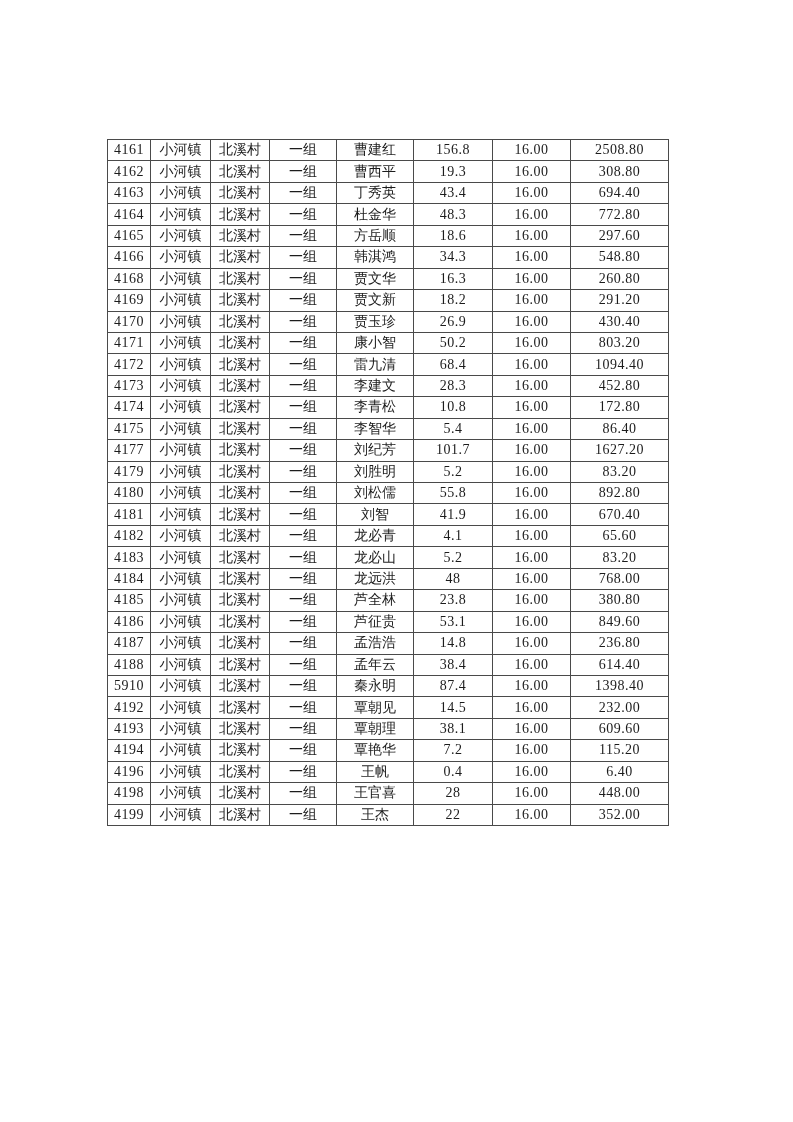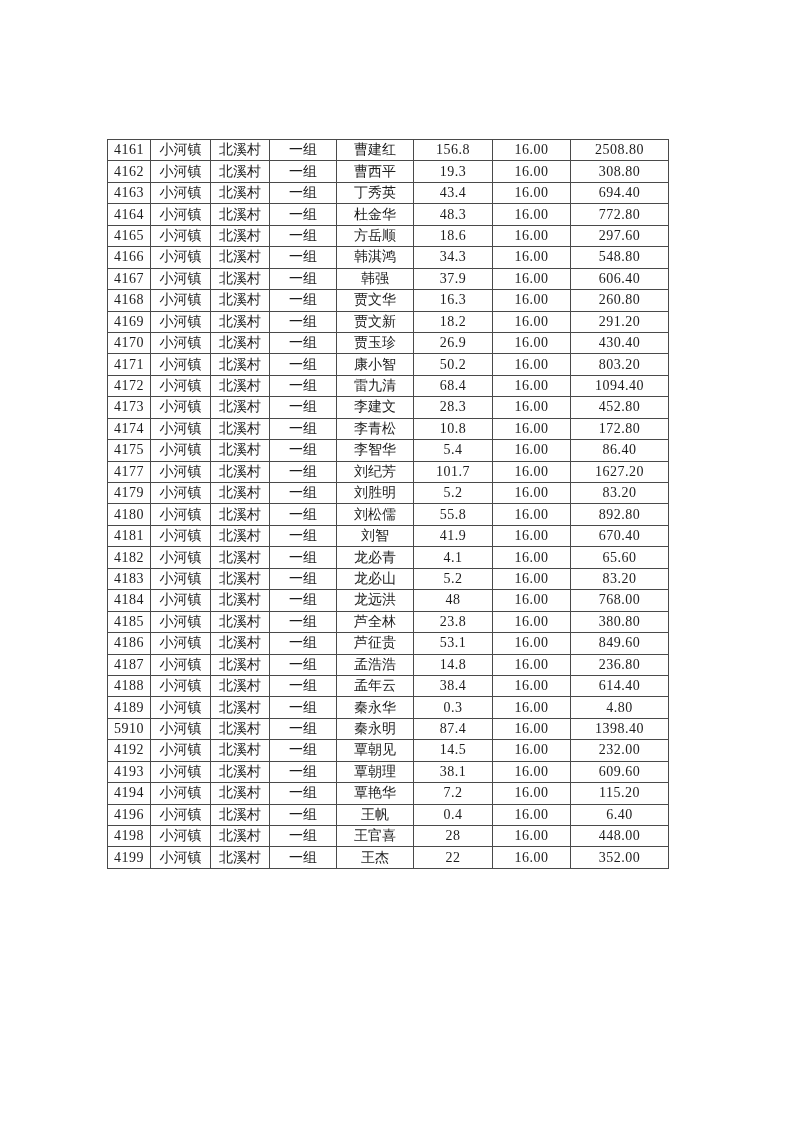--- a/index.html
+++ b/index.html
@@ -117,30 +117,20 @@
           <td class="num">4166</td>
           <td>小河镇</td>
           <td>北溪村</td>
           <td>一组</td>
           <td>韩淇鸿</td>
           <td class="num">34.3</td>
           <td class="num">16.00</td>
           <td class="num">548.80</td>
         </tr>
         <tr>
-          <td class="num">4167</td>
-          <td>小河镇</td>
-          <td>北溪村</td>
-          <td>一组</td>
-          <td>韩强</td>
-          <td class="num">37.9</td>
-          <td class="num">16.00</td>
-          <td class="num">606.40</td>
-        </tr>
-        <tr>
           <td class="num">4168</td>
           <td>小河镇</td>
           <td>北溪村</td>
           <td>一组</td>
           <td>贾文华</td>
           <td class="num">16.3</td>
           <td class="num">16.00</td>
           <td class="num">260.80</td>
         </tr>
         <tr>
@@ -315,30 +305,20 @@
         </tr>
         <tr>
           <td class="num">4188</td>
           <td>小河镇</td>
           <td>北溪村</td>
           <td>一组</td>
           <td>孟年云</td>
           <td class="num">38.4</td>
           <td class="num">16.00</td>
           <td class="num">614.40</td>
-        </tr>
-        <tr>
-          <td class="num">4189</td>
-          <td>小河镇</td>
-          <td>北溪村</td>
-          <td>一组</td>
-          <td>秦永华</td>
-          <td class="num">0.3</td>
-          <td class="num">16.00</td>
-          <td class="num">4.80</td>
         </tr>
         <tr>
           <td class="num">5910</td>
           <td>小河镇</td>
           <td>北溪村</td>
           <td>一组</td>
           <td>秦永明</td>
           <td class="num">87.4</td>
           <td class="num">16.00</td>
           <td class="num">1398.40</td>

